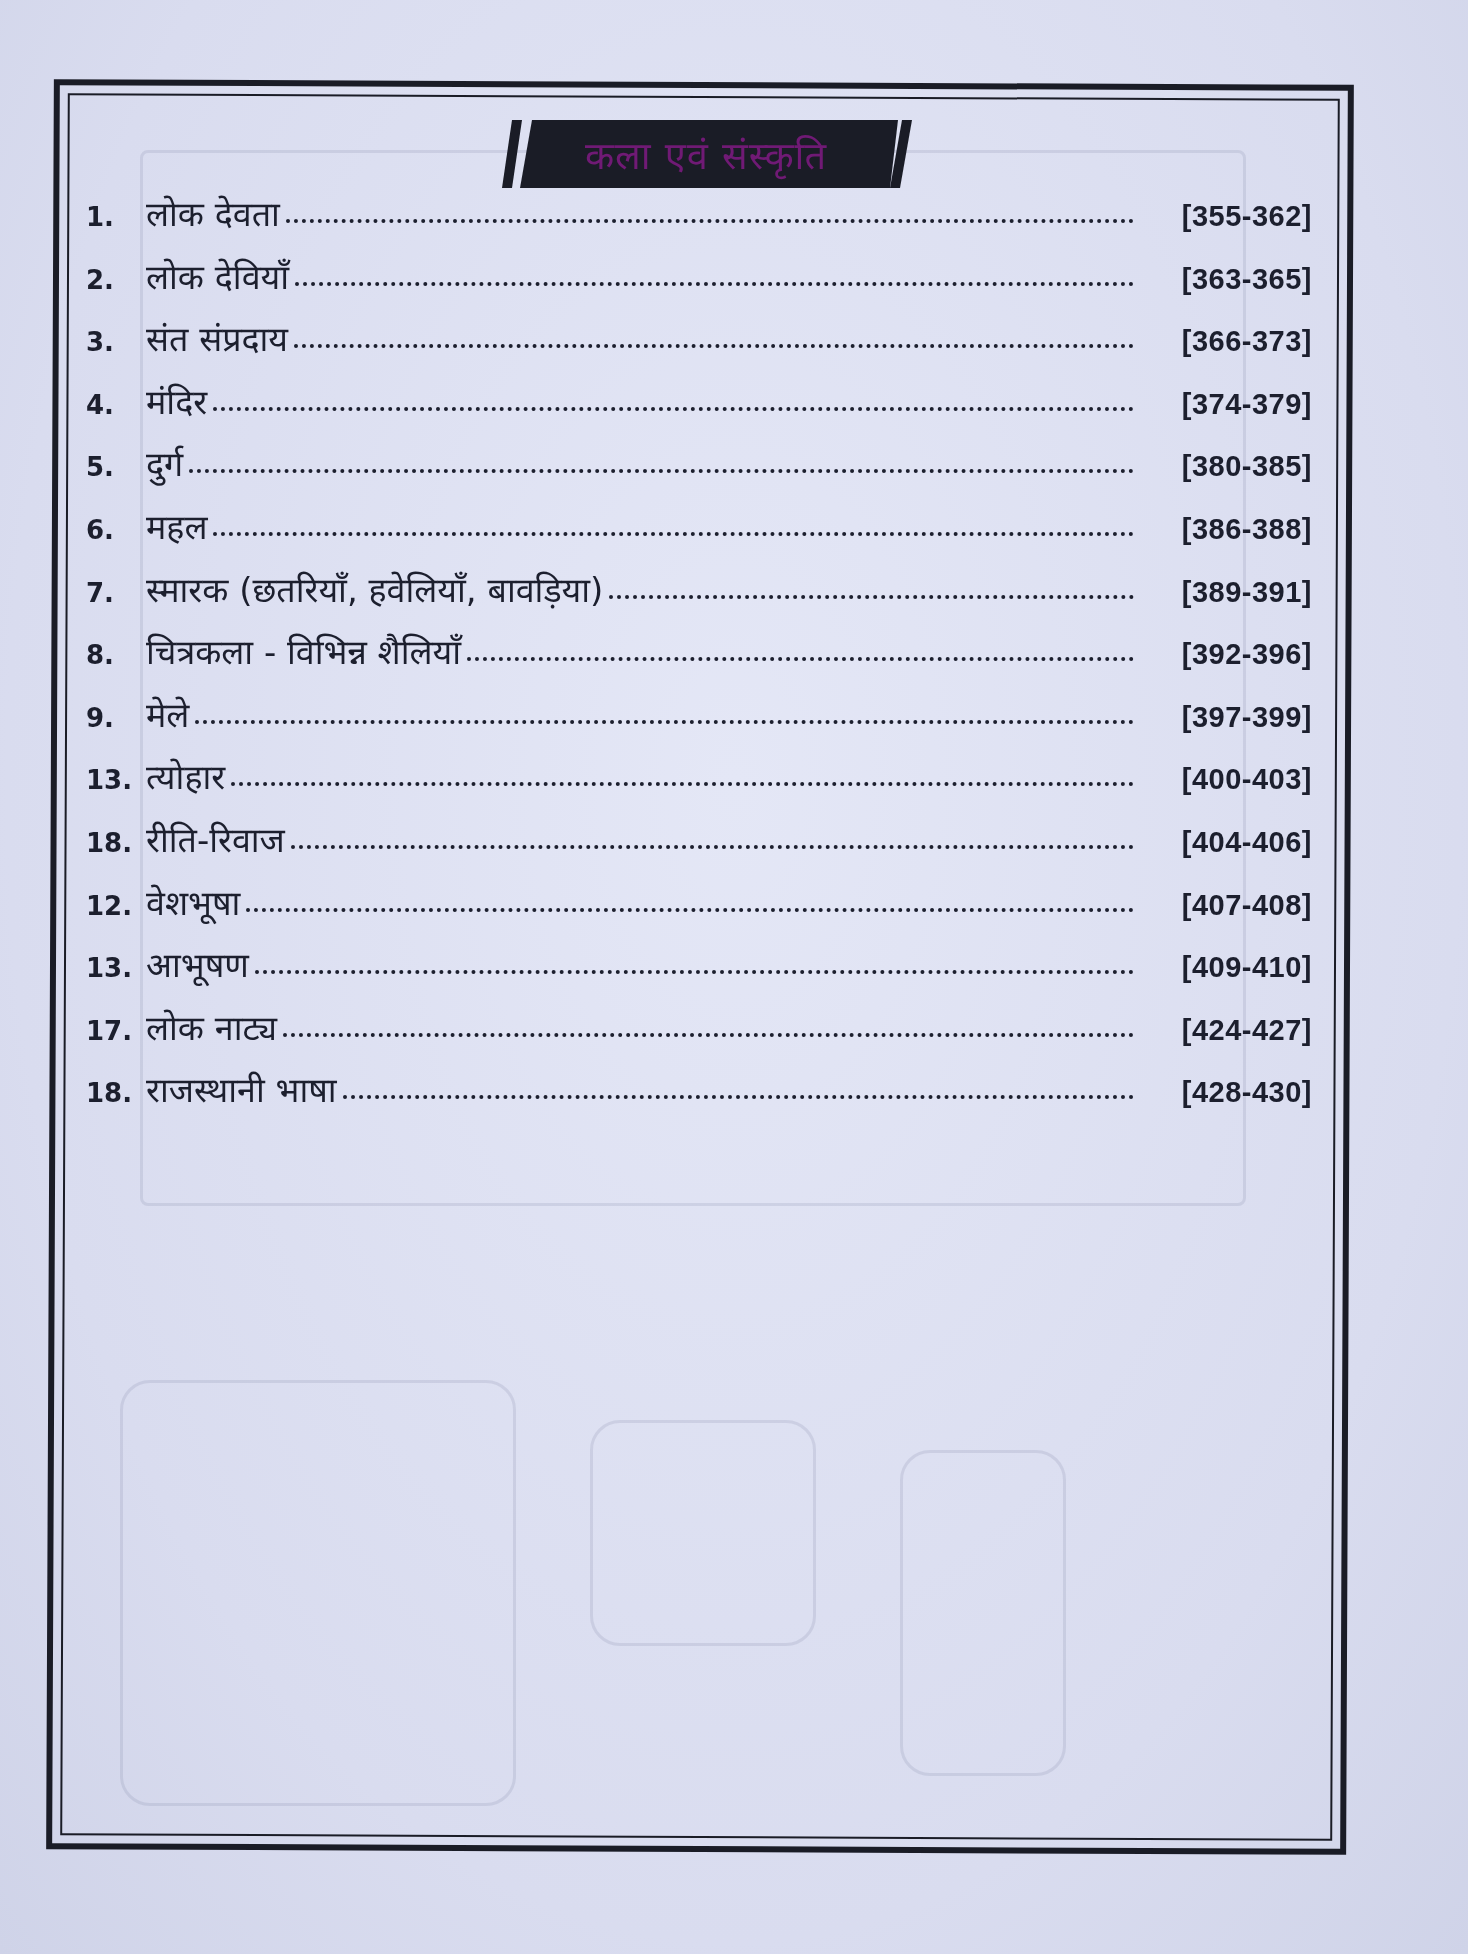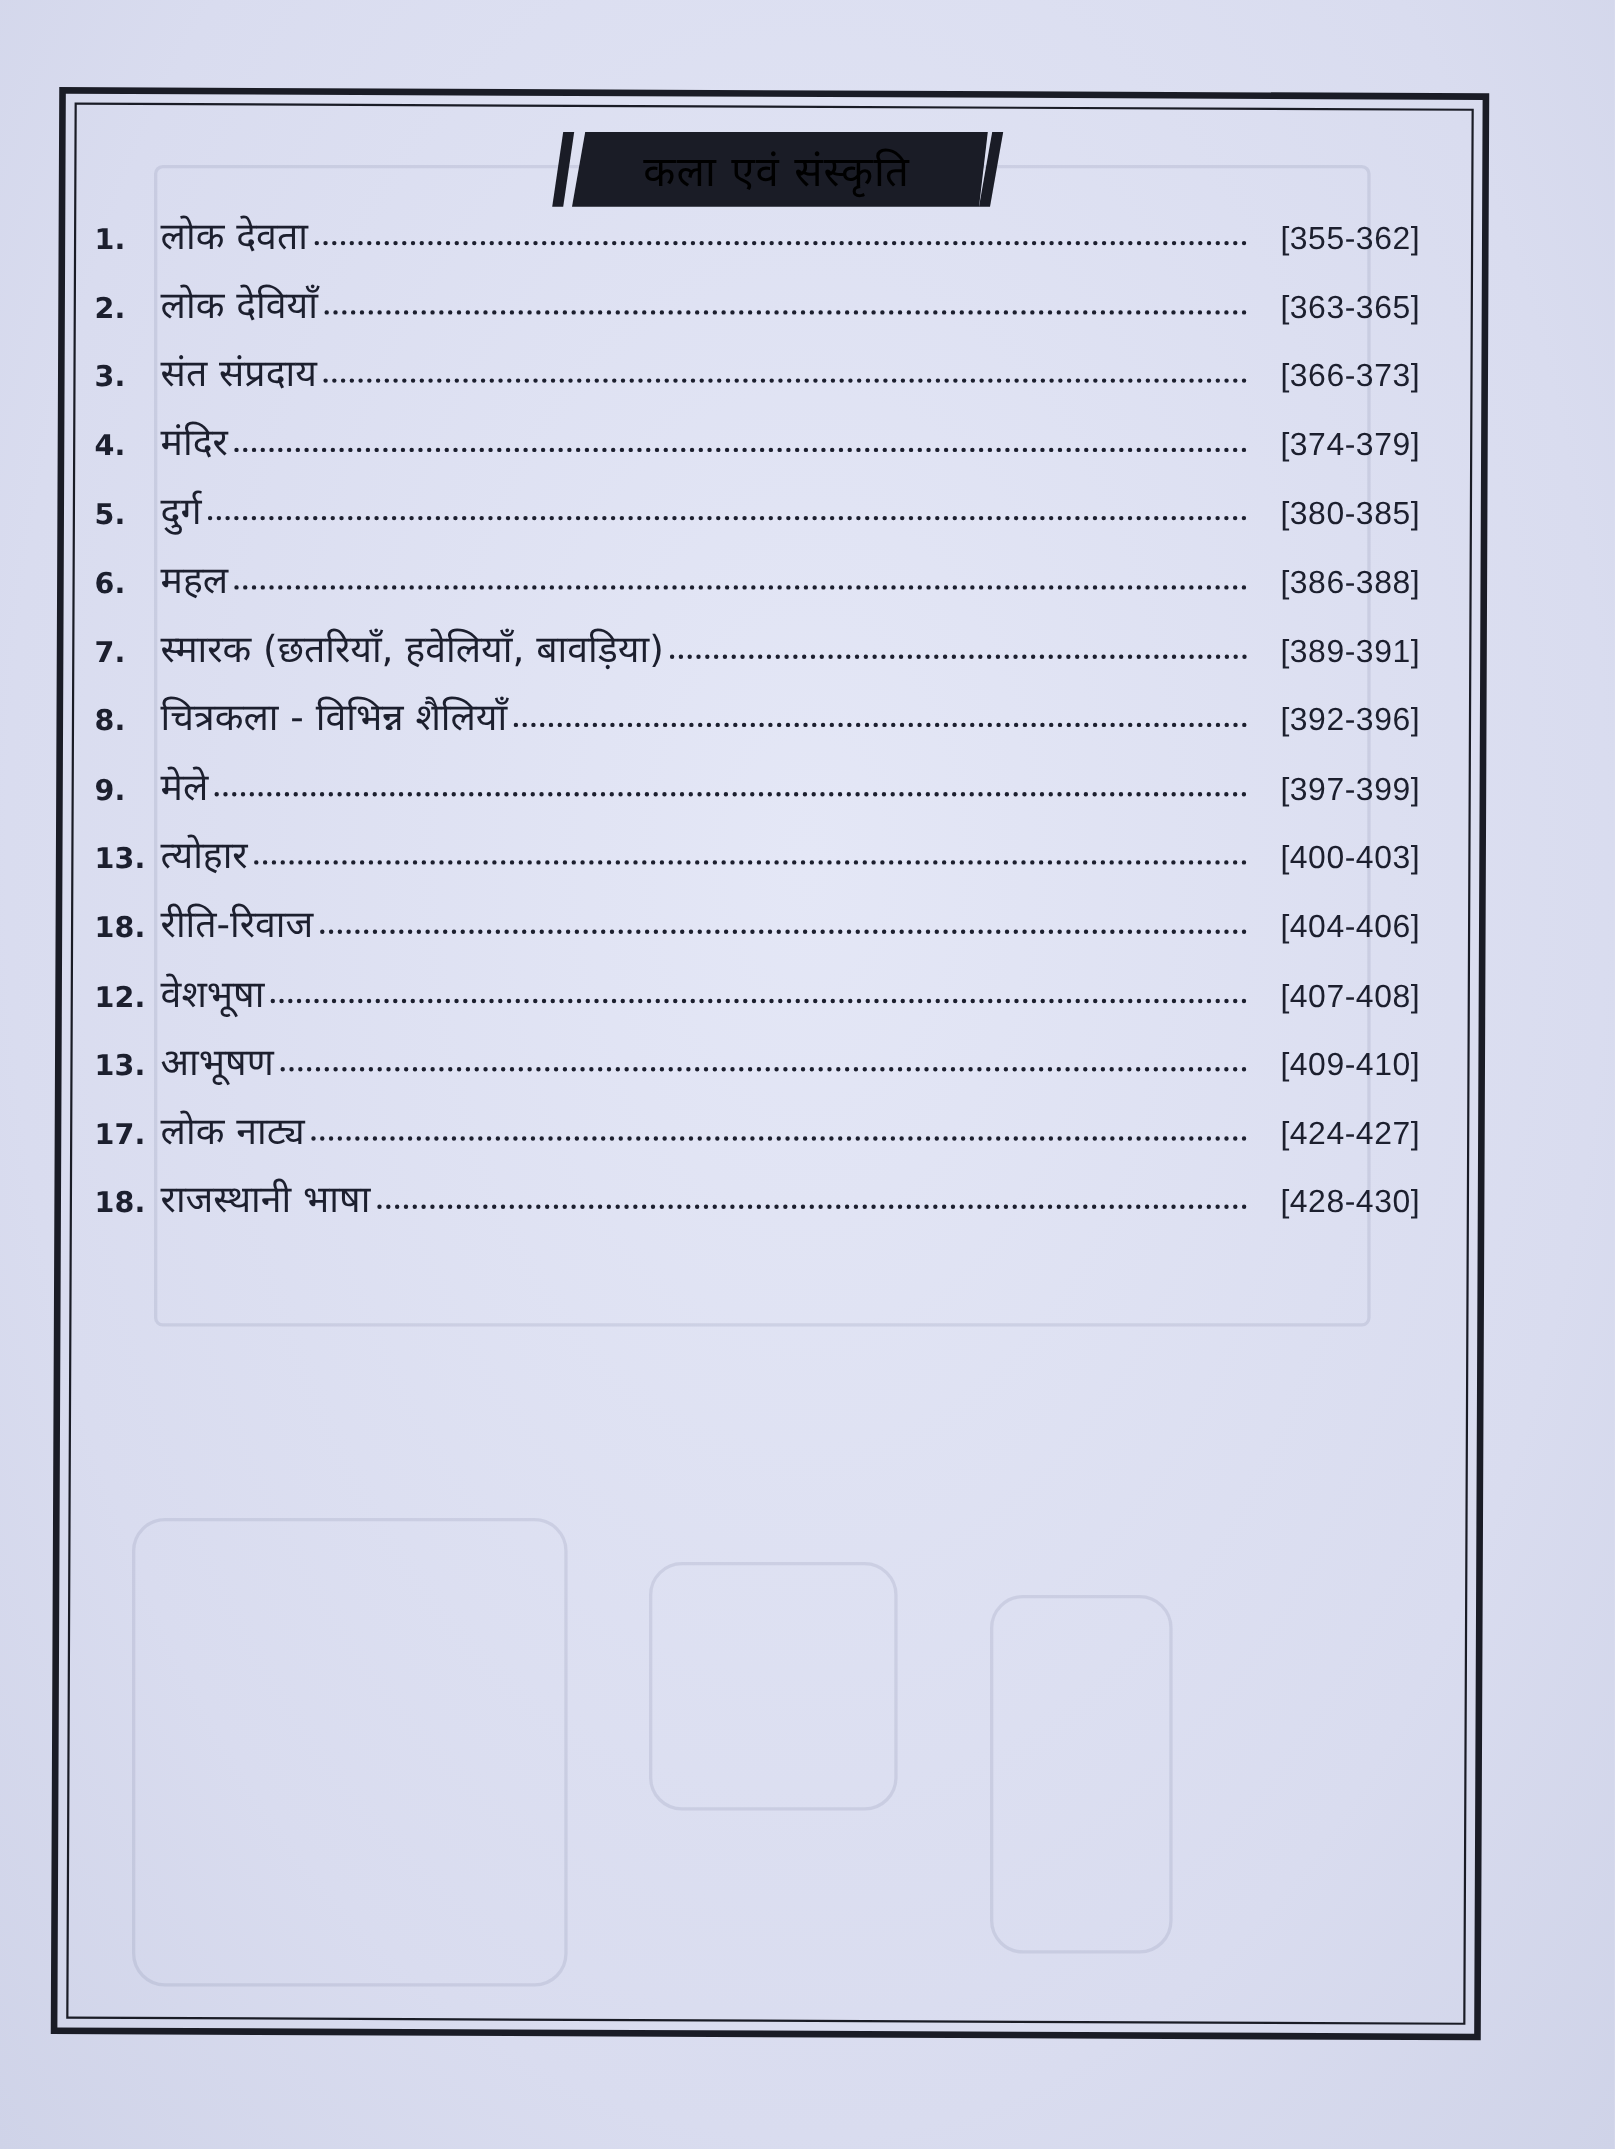--- a/index.html
+++ b/index.html
@@ -35,21 +35,21 @@
     }
     .title-banner {
       position: absolute;
       left: 498px; top: 118px;
       width: 416px; height: 72px;
     }
     .title-banner svg { position: absolute; inset: 0; }
     .title-text {
       position: absolute; left: 0; right: 0; top: 10px;
       text-align: center;
-      color: #000000;
+      color: #701a75;
       font-family: "DejaVu Sans", sans-serif;
       font-size: 38px;
       font-weight: normal;
       letter-spacing: 1px;
     }
     .toc {
       position: absolute;
       left: 86px; top: 190px;
       width: 1226px;
     }
@@ -75,22 +75,23 @@
     }
     .toc-dots {
       flex: 1;
       border-bottom: 4px dotted #1c1f2e;
       margin-right: 30px;
       height: 0;
       transform: translateY(-3px);
     }
     .toc-pages {
       width: 148px;
+      text-align: right;
       font-family: "Liberation Sans", sans-serif;
-      font-weight: normal;
+      font-weight: bold;
       font-size: 29px;
       letter-spacing: 0.5px;
     }
   </style>
 </head>
 <body>
 
 <div class="page-bg"></div>
 
 <div class="ghost" style="left:120px;top:1380px;width:390px;height:420px;"></div>

